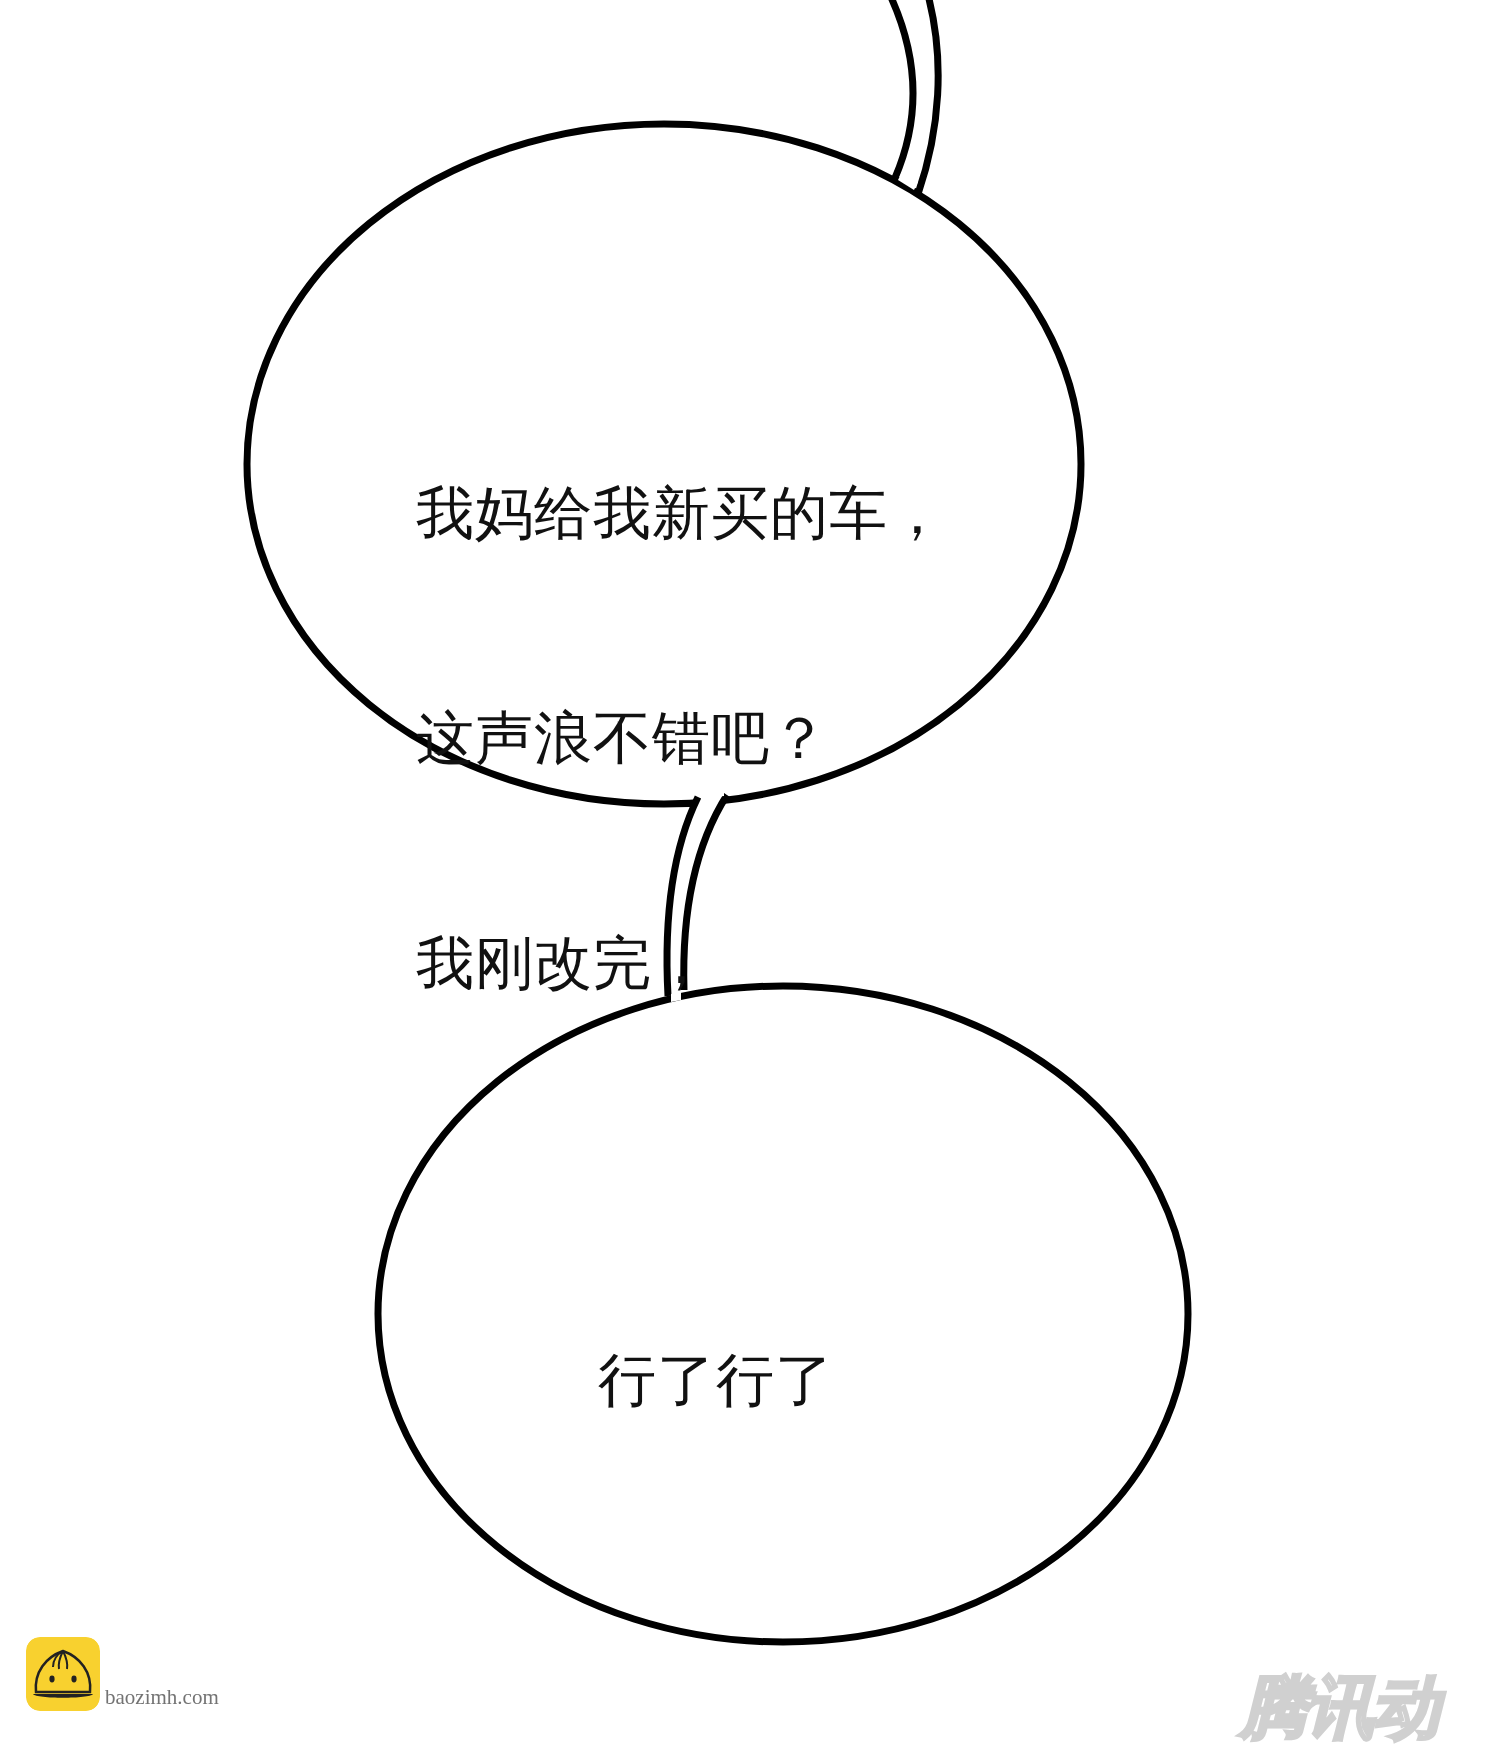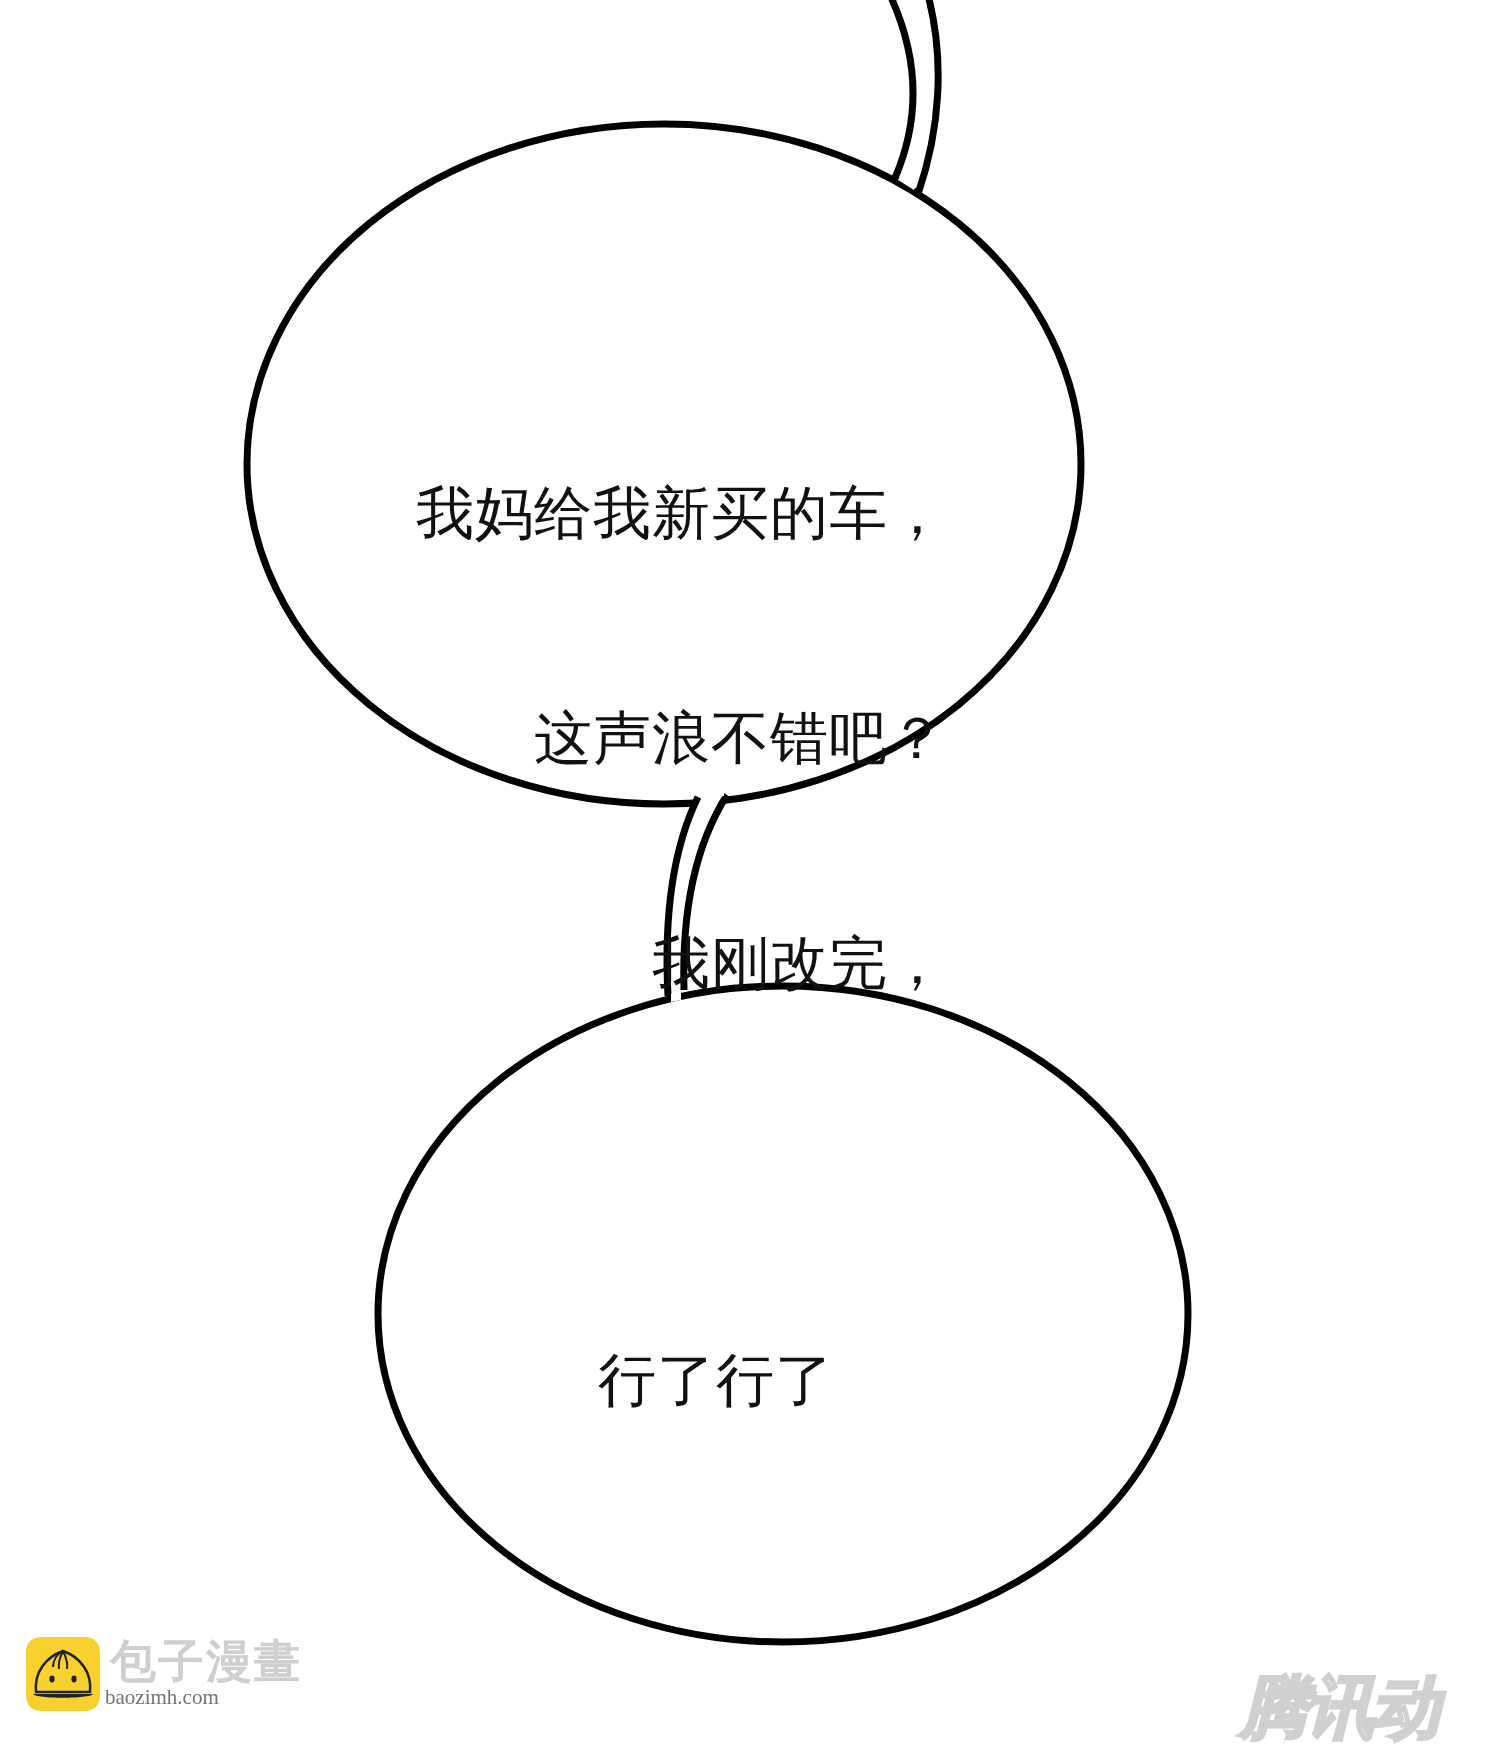--- a/index.html
+++ b/index.html
@@ -9,21 +9,21 @@
   .bubble-text {
     position: absolute;
     font-family: "DejaVu Sans", "Liberation Sans", sans-serif;
     color: #111;
     font-size: 58px;
     line-height: 75px;
     white-space: pre;
     letter-spacing: 1px;
   }
   .line { display: block; }
-  #t1 { left: 416px; top: 326px; text-align: right; }
+  #t1 { left: 416px; top: 326px; }
   #t2 { left: 598px; top: 1193px; }
   .wm-left { position: absolute; left: 26px; top: 1637px; width: 300px; height: 90px; }
   .wm-icon { position: absolute; left: 0; top: 0; width: 74px; height: 74px; border-radius: 14px; }
   .wm-title {
     position: absolute; left: 84px; top: -6px;
     font-family: "DejaVu Sans", sans-serif; font-size: 46px; color: #cfcfcf; font-weight: bold;
     letter-spacing: 2px;
   }
   .wm-url {
     position: absolute; left: 79px; top: 48px;
@@ -77,19 +77,18 @@
 
   <div class="wm-left">
     <svg class="wm-icon" viewBox="0 0 74 74">
       <rect x="0" y="0" width="74" height="74" rx="14" fill="#f8d12f"></rect>
       <path d="M 10 55 C 8 35, 20 20, 37 14 C 54 20, 66 35, 64 55 Z" fill="#f8d12f" stroke="#222" stroke-width="2.5"></path>
       <path d="M 37 14 C 34 20, 32 26, 33 32 M 37 14 C 40 20, 42 26, 41 32 M 37 14 C 30 18, 27 24, 27 30" fill="none" stroke="#222" stroke-width="2"></path>
       <ellipse cx="26" cy="42" rx="2.6" ry="3.4" fill="#222"></ellipse>
       <ellipse cx="48" cy="42" rx="2.6" ry="3.4" fill="#222"></ellipse>
       <path d="M 7 57 L 67 57 C 64 62, 10 62, 7 57 Z" fill="#222"></path>
     </svg>
-    <span class="wm-title">包子漫畫</span>
     <span class="wm-url">baozimh.com</span>
   </div>
 
   <div class="wm-right">腾讯动漫</div>
 
 </div>
 
 </body></html>

